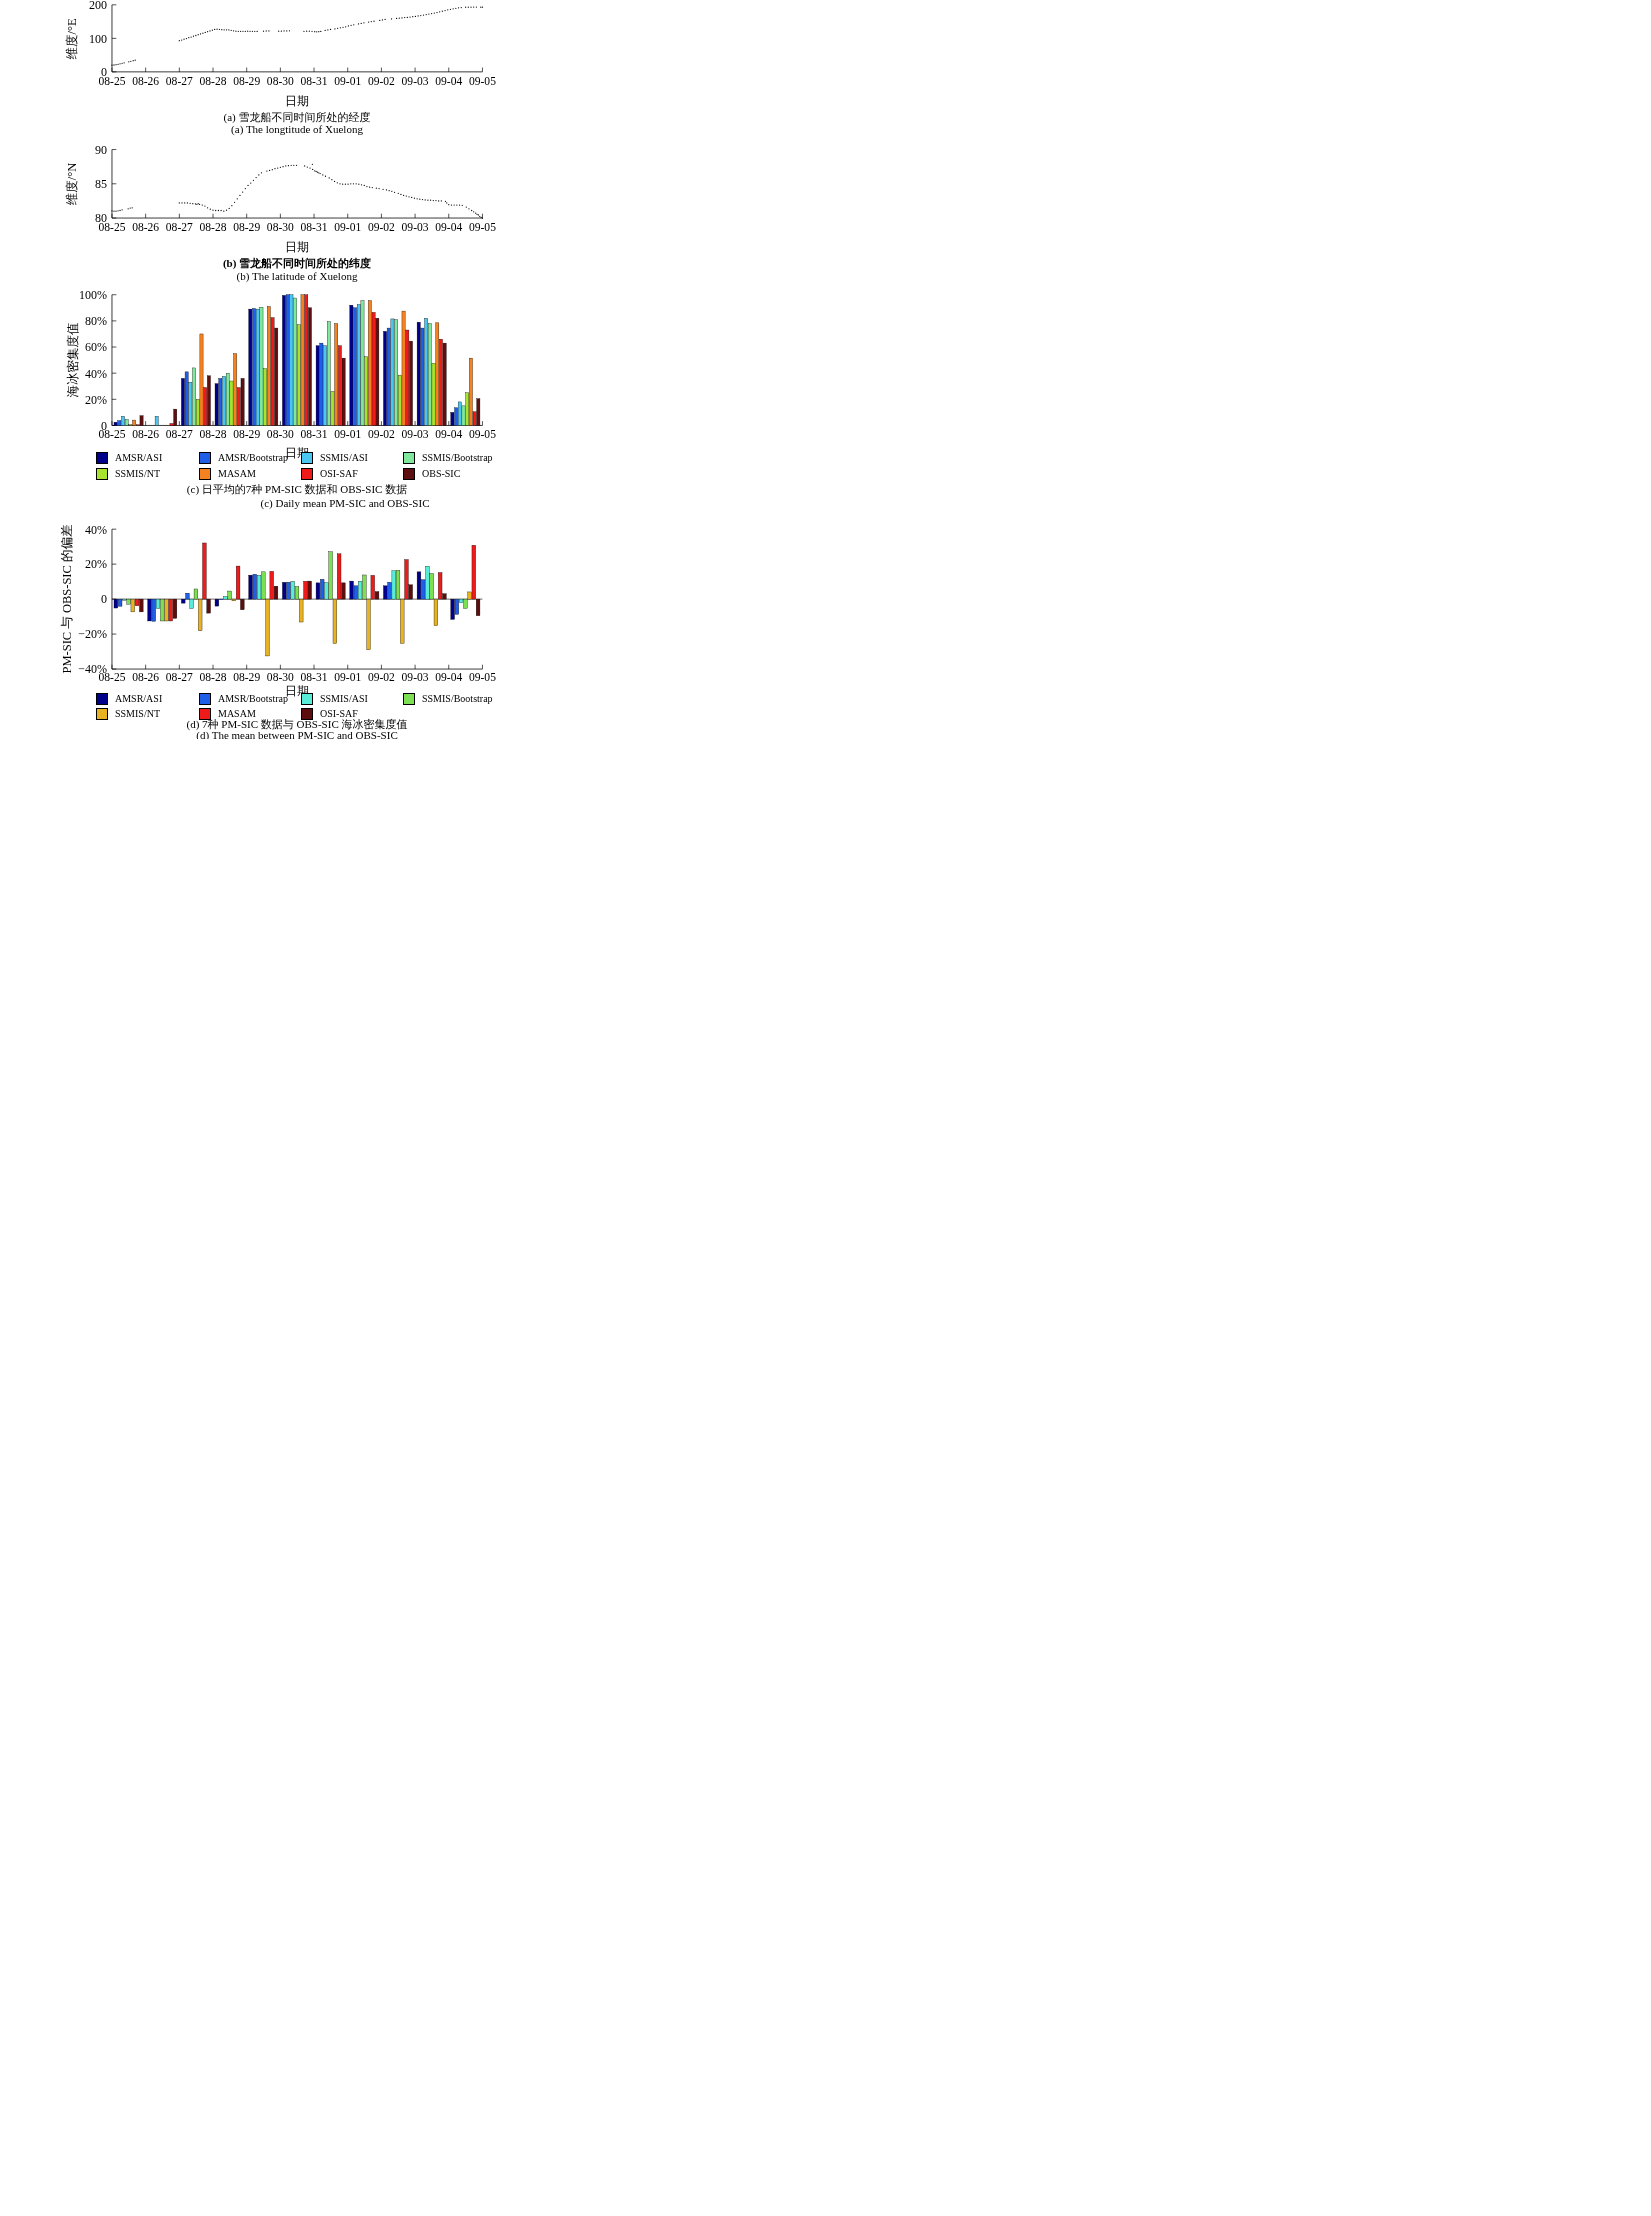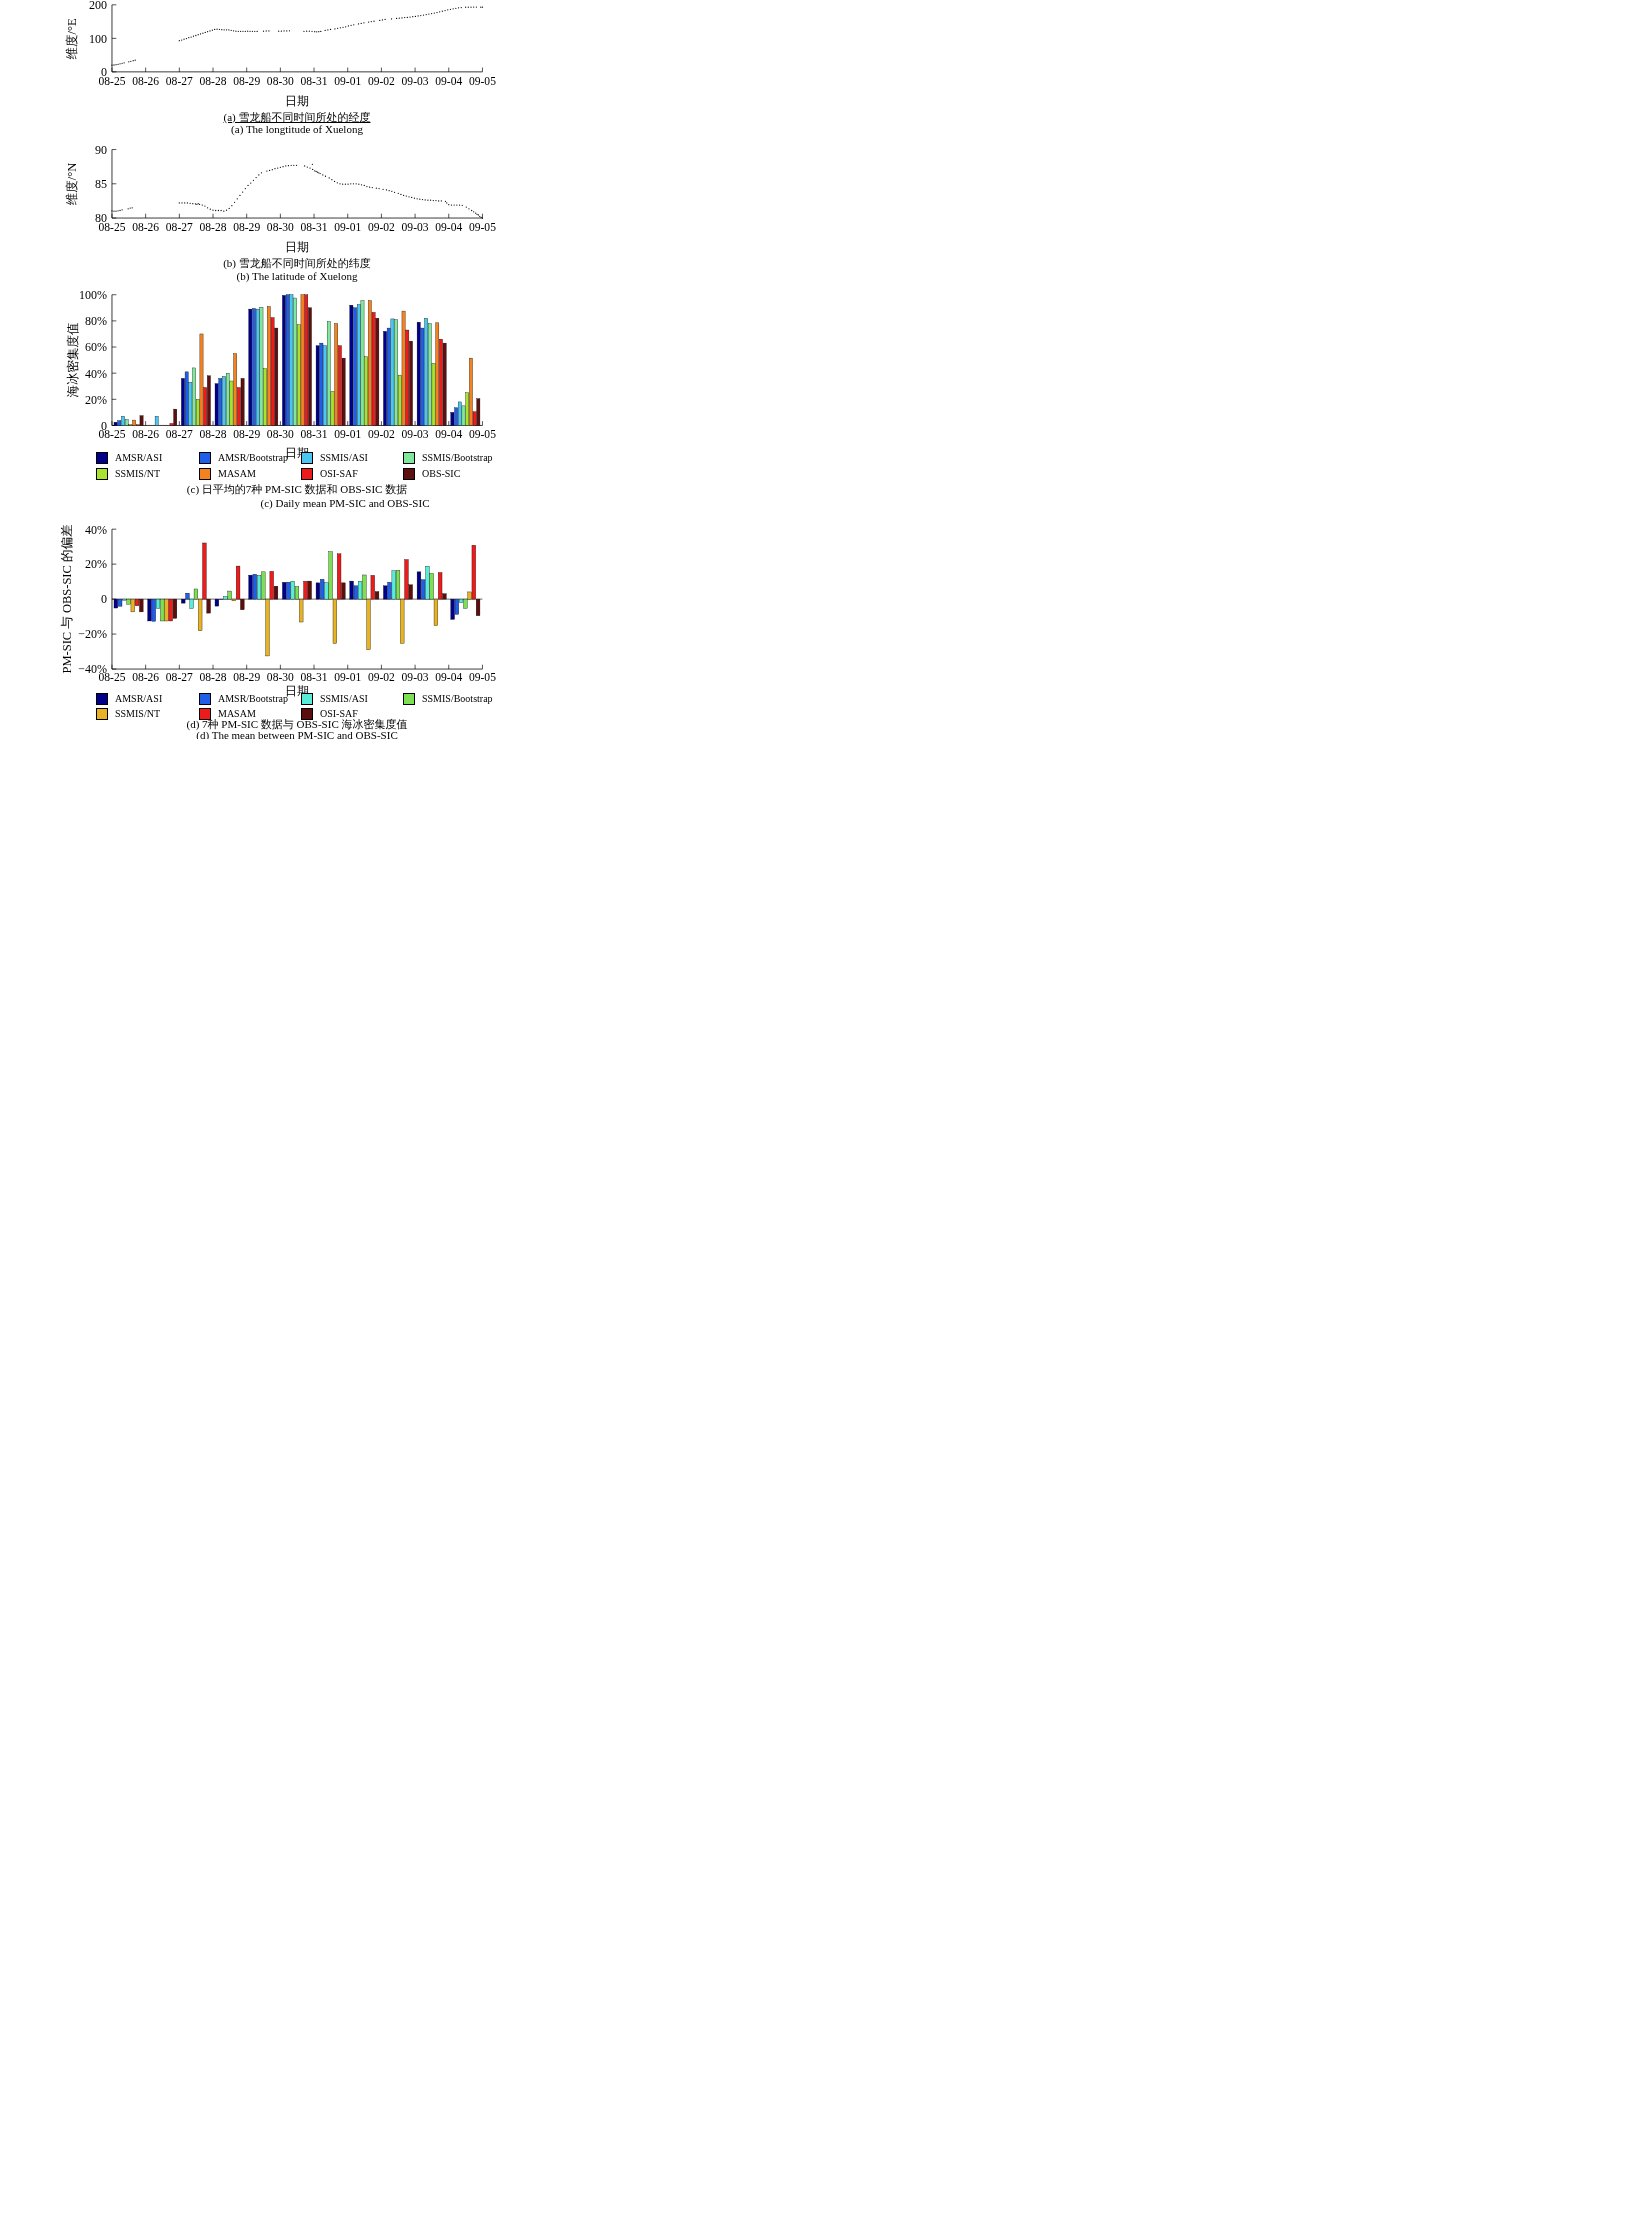--- a/index.html
+++ b/index.html
@@ -562,26 +562,26 @@
         <rect x="951.9251948051948" y="1242" width="7.777142857142858" height="7.25" fill="#58EDD8" stroke="#000" stroke-width="0.7"></rect>
         <rect x="960.7023376623376" y="1242" width="7.777142857142858" height="19.21250000000009" fill="#7CE052" stroke="#000" stroke-width="0.7"></rect>
         <rect x="969.4794805194805" y="1227.1375" width="7.777142857142858" height="14.862499999999955" fill="#E8B322" stroke="#000" stroke-width="0.7"></rect>
         <rect x="978.2566233766233" y="1130.35" width="7.777142857142858" height="111.65000000000009" fill="#EE1B1B" stroke="#000" stroke-width="0.7"></rect>
         <rect x="987.0337662337663" y="1242" width="7.777142857142858" height="34.4375" fill="#5E0D0D" stroke="#000" stroke-width="0.7"></rect>
       </g>
     </svg>
 
   <div class="ylabel" style="left:72px;top:39px;">维度/°E</div>
   <div class="xlabel" style="left:297px;top:93px;">日期</div>
-  <div class="caption" style="left:297px;top:110px;text-decoration:underline;">(a) 雪龙船不同时间所处的经度</div>
+  <div class="caption" style="left:297px;top:110px;">(a) 雪龙船不同时间所处的经度</div>
   <div class="caption" style="left:297px;top:123px;">(a) The longtitude of Xuelong</div>
 
   <div class="ylabel" style="left:72px;top:184px;">维度/°N</div>
   <div class="xlabel" style="left:297px;top:239px;">日期</div>
-  <div class="caption" style="left:297px;top:256px;">(b) 雪龙船不同时间所处的纬度</div>
+  <div class="caption" style="left:297px;top:256px;font-weight:bold;">(b) 雪龙船不同时间所处的纬度</div>
   <div class="caption" style="left:297px;top:270px;">(b) The latitude of Xuelong</div>
 
   <div class="ylabel" style="left:73px;top:360px;">海冰密集度值</div>
   <div class="xlabel" style="left:297px;top:445px;">日期</div>
   <div id="legend-c"></div>
   <div class="caption" style="left:297px;top:482px;">(c) 日平均的7种 PM-SIC 数据和 OBS-SIC 数据</div>
   <div class="caption" style="left:297px;top:497px;margin-left:48px;">(c) Daily mean PM-SIC and OBS-SIC</div>
 
   <div class="ylabel" style="left:67px;top:599px;">PM-SIC 与 OBS-SIC 的偏差</div>
   <div class="xlabel" style="left:297px;top:683px;">日期</div>

